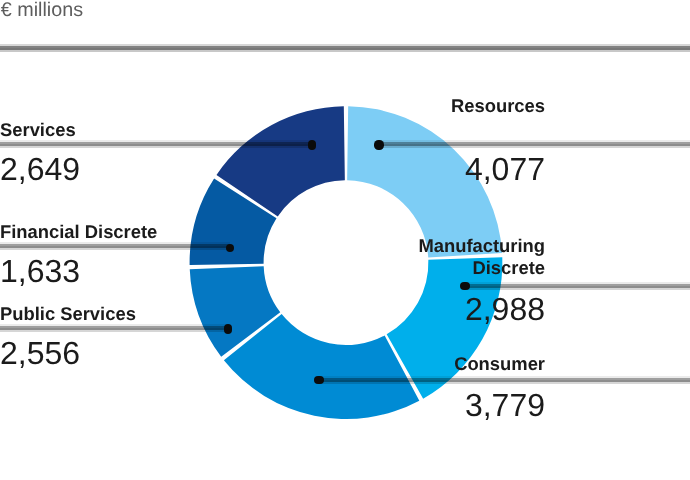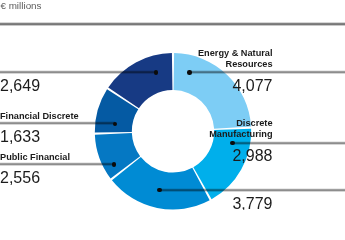--- a/index.html
+++ b/index.html
@@ -37,44 +37,49 @@
 
   <svg class="chart" id="donut" viewBox="0 0 345 210">
       <path d="M174.09184250252116 53.10762262247242 A78.2 78.2 0 0 1 251.05213220791146 126.49326953130185 L214.12209522974365 128.76755376840967 A41.2 41.2 0 0 0 173.57524182997278 90.10401601081668 Z" fill="#7dcdf5"></path>
       <path d="M251.15591264708388 128.6744870403302 A78.2 78.2 0 0 1 211.57899287220147 199.32132980886678 L193.32550519609592 167.13732465633393 A41.2 41.2 0 0 0 214.17677239206978 129.91673741766758 Z" fill="#00afeb"></path>
       <path d="M209.66468450670243 200.37199801673597 A78.2 78.2 0 0 1 111.93918254819812 180.15505677120566 L140.82985065199185 157.0394928257503 A41.2 41.2 0 0 0 192.31694375544936 167.6908736354159 Z" fill="#008bd4"></path>
       <path d="M110.59887599756117 178.4310908343129 A78.2 78.2 0 0 1 94.87232399976037 134.66247569531447 L131.83810420447733 133.07153450955187 A41.2 41.2 0 0 0 140.12370448976367 156.13121409685027 Z" fill="#0578c3"></path>
       <path d="M94.80889897398357 132.47971197302294 A78.2 78.2 0 0 1 107.04172669118745 89.29111781872808 L138.24960536671256 109.16744314746288 A41.2 41.2 0 0 0 131.80468846199648 131.92153623131134 Z" fill="#055aa3"></path>
       <path d="M108.24039966136121 87.46583337190297 A78.2 78.2 0 0 1 171.9081574974788 53.10762262247242 L172.42475817002722 90.10401601081668 A41.2 41.2 0 0 0 138.88113127938723 108.20578433404607 Z" fill="#173a84"></path>
     </svg>
 
+  <div class="lbl l" style="left:0;top:60px">
+    <div>Services</div>
+  </div>
   <div class="val l" style="left:0;top:77px">2,649</div>
 
   <div class="lbl l" style="left:0;top:111px">
     <div>Financial Discrete</div>
   </div>
   <div class="val l" style="left:0;top:128px">1,633</div>
 
   <div class="lbl l" style="left:0;top:152px">
-    <div>Public Financial</div>
+    <div>Public Services</div>
   </div>
   <div class="val l" style="left:0;top:169px">2,556</div>
 
   <div class="lbl r" style="top:48px">
-    <div>Energy &amp; Natural</div>
     <div>Resources</div>
   </div>
   <div class="val r" style="top:77px">4,077</div>
 
   <div class="lbl r" style="top:118px">
+    <div>Manufacturing</div>
     <div>Discrete</div>
-    <div>Manufacturing</div>
   </div>
   <div class="val r" style="top:147px">2,988</div>
 
+  <div class="lbl r" style="top:177px">
+    <div>Consumer</div>
+  </div>
   <div class="val r" style="top:195px">3,779</div>
 
 <div class="leader" style="left: 189.6px; width: 155.4px; top: 68px;"></div>
     <div class="leader" style="left: 232.6px; width: 112.4px; top: 139px;"></div>
     <div class="leader" style="left: 159.7px; width: 185.3px; top: 186px;"></div>
     <div class="leader" style="left: 0px; width: 114px; top: 160px;"></div>
     <div class="leader" style="left: 0px; width: 114.9px; top: 119px;"></div>
     <div class="leader" style="left: 0px; width: 156.2px; top: 68px;"></div>
     <div class="dot" style="left: 187.35px; top: 70.45px;"></div>
     <div class="dot" style="left: 230.35px; top: 140.65px;"></div>

